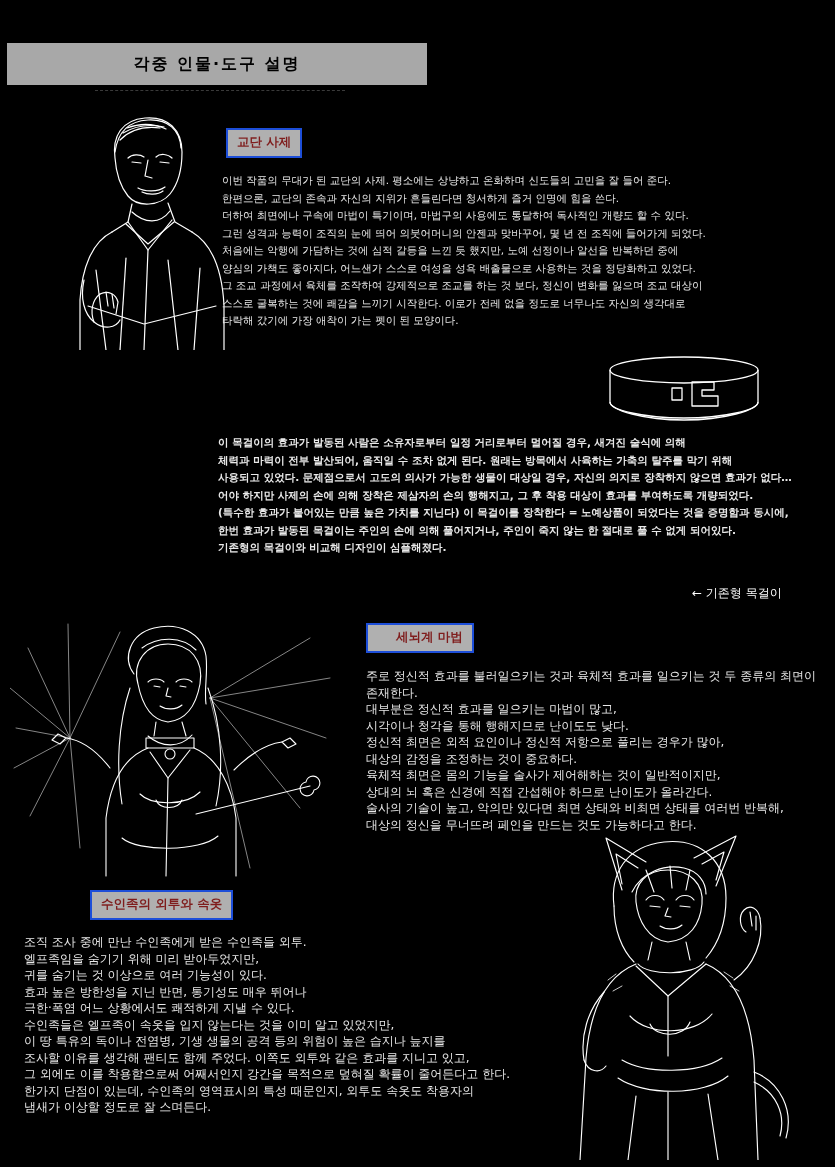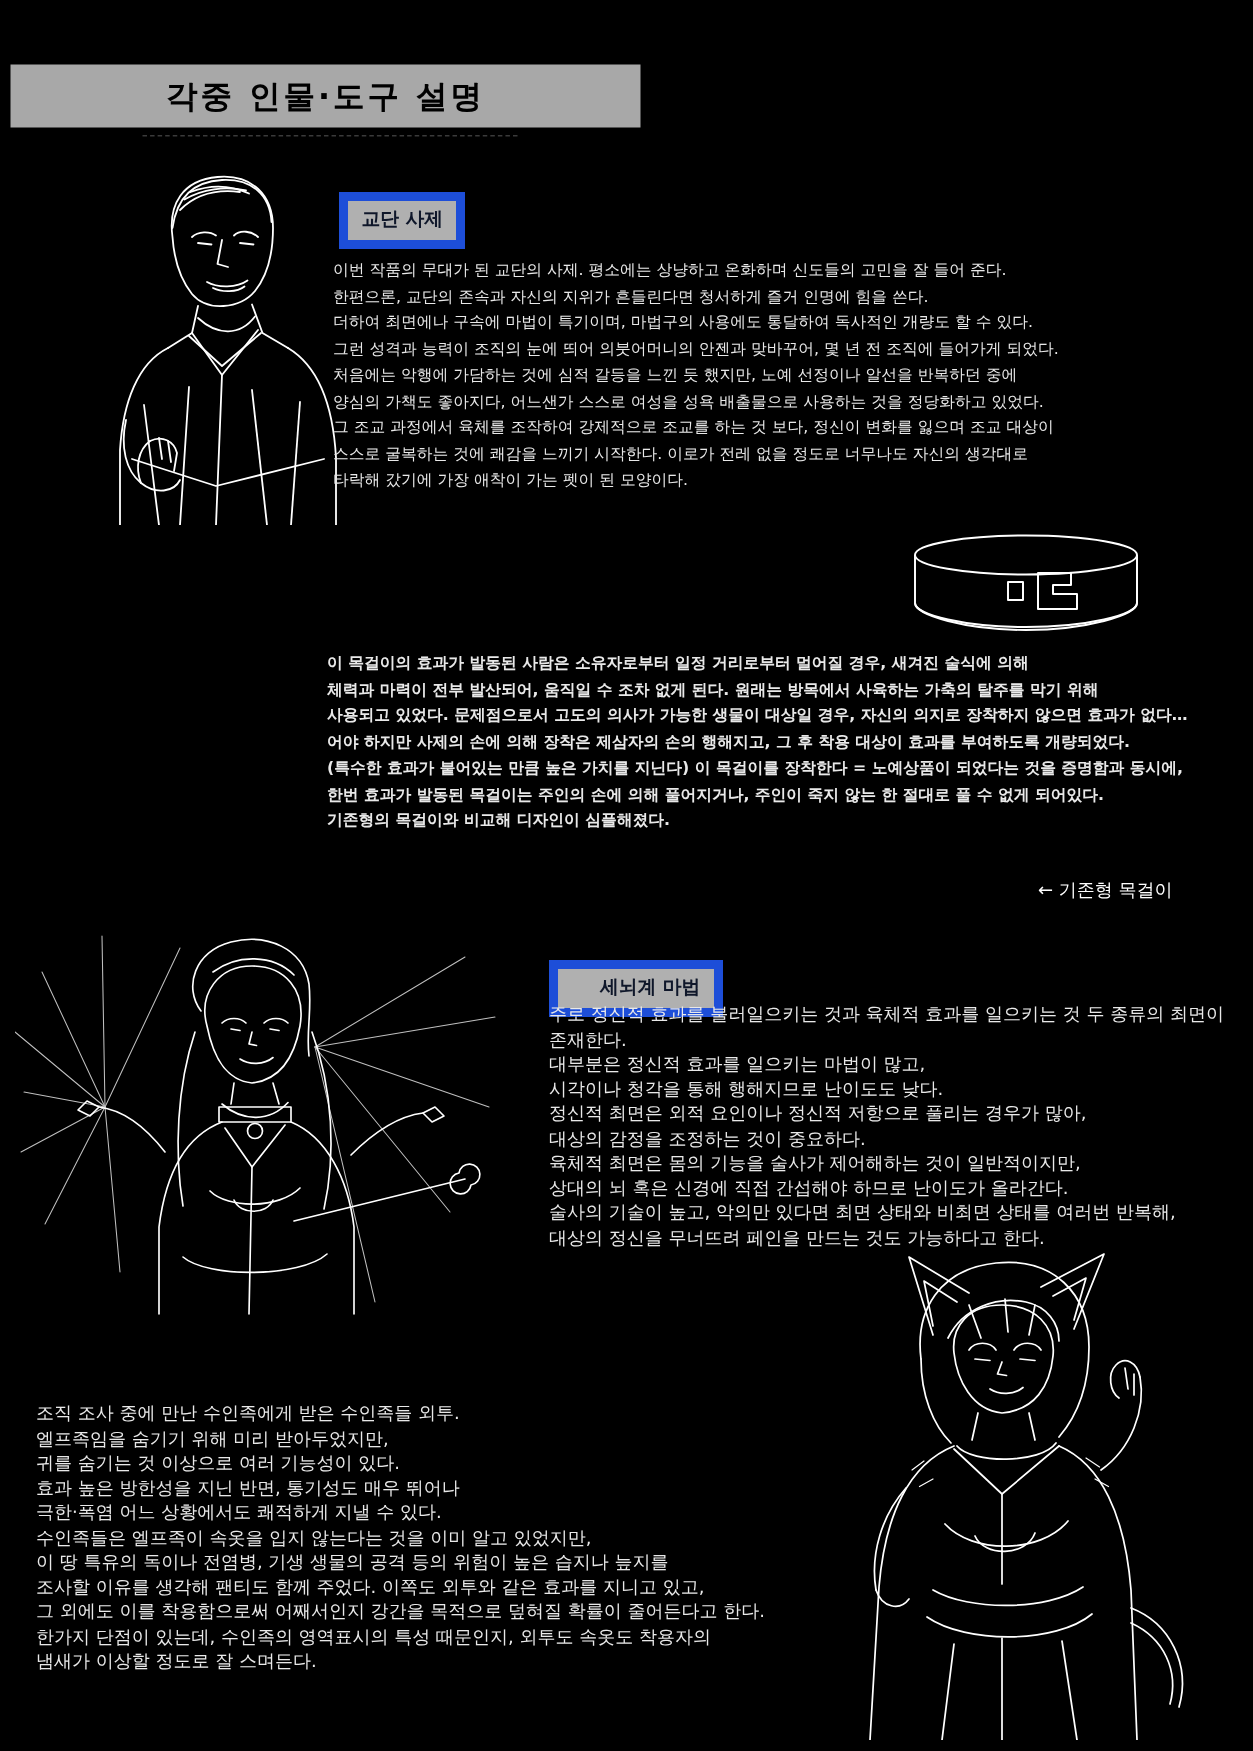--- a/index.html
+++ b/index.html
@@ -13,35 +13,35 @@
   }
   .page{position:relative;width:835px;height:1167px;overflow:hidden;}
 
   
   .title-banner{
     position:absolute;left:7px;top:43px;width:420px;height:42px;
     background:#a8a8a8;
     display:flex;align-items:center;justify-content:center;
   }
   .title-banner .title-text{
-    color:#000;font-size:21px;font-weight:bold;letter-spacing:2px;
+    color:#000;font-size:16px;font-weight:bold;letter-spacing:2px;
   }
   .title-underline{
     position:absolute;left:95px;top:90px;width:250px;height:0;
     border-top:1px dashed #3a3a3a;
   }
 
   
   .sec-head{
     position:absolute;
-    background:#b0b0b0;color:#0f172a;
+    background:#b0b0b0;color:#7f1d1d;
     font-size:12.5px;font-weight:bold;
     padding:4px 9px 5px 9px;
     white-space:nowrap;
-    border:6px solid #1d4ed8;
+    border:2px solid #1d4ed8;
   }
 
   
   .body-text{
     position:absolute;
     font-size:10.5px;
     line-height:17.5px;
     color:#e9e9e9;
     white-space:pre-wrap;
   }
@@ -200,21 +200,21 @@
         <path d="M296 164 a7 7 0 1 0 8 8 a7 7 0 1 0 -8 -8"></path>
 
         <path d="M130 176 C142 188 176 188 190 174"></path>
         <path d="M146 182 C150 192 168 192 172 182"></path>
 
         <path d="M112 220 C128 234 190 234 208 218"></path>
       </g>
     </svg>
   </div>
 
-  <div class="sec-head" style="left:366px;top:640px;padding-left:28px;">세뇌계 마법</div>
+  <div class="sec-head" style="left:366px;top:623px;padding-left:28px;">세뇌계 마법</div>
   <div class="body-text small" style="left:366px;top:668px;width:460px;">주로 정신적 효과를 불러일으키는 것과 육체적 효과를 일으키는 것 두 종류의 최면이 존재한다.
 대부분은 정신적 효과를 일으키는 마법이 많고,
 시각이나 청각을 통해 행해지므로 난이도도 낮다.
 정신적 최면은 외적 요인이나 정신적 저항으로 풀리는 경우가 많아,
 대상의 감정을 조정하는 것이 중요하다.
 육체적 최면은 몸의 기능을 술사가 제어해하는 것이 일반적이지만,
 상대의 뇌 혹은 신경에 직접 간섭해야 하므로 난이도가 올라간다.
 술사의 기술이 높고, 악의만 있다면 최면 상태와 비최면 상태를 여러번 반복해,
 대상의 정신을 무너뜨려 페인을 만드는 것도 가능하다고 한다.</div>
 
@@ -277,20 +277,21 @@
         <g stroke-width="0.8">
           <path d="M98 154 l-8 6"></path>
             <path d="M104 166 l-9 5"></path>
           <path d="M206 152 l9 6"></path>
             <path d="M212 166 l9 5"></path>
         </g>
       </g>
     </svg>
   </div>
 
+  <div class="sec-head" style="left:90px;top:890px;">수인족의 외투와 속옷</div>
   <div class="body-text small" style="left:24px;top:934px;width:490px;">조직 조사 중에 만난 수인족에게 받은 수인족들 외투.
 엘프족임을 숨기기 위해 미리 받아두었지만,
 귀를 숨기는 것 이상으로 여러 기능성이 있다.
 효과 높은 방한성을 지닌 반면, 통기성도 매우 뛰어나
 극한·폭염 어느 상황에서도 쾌적하게 지낼 수 있다.
 수인족들은 엘프족이 속옷을 입지 않는다는 것을 이미 알고 있었지만,
 이 땅 특유의 독이나 전염병, 기생 생물의 공격 등의 위험이 높은 습지나 늪지를
 조사할 이유를 생각해 팬티도 함께 주었다. 이쪽도 외투와 같은 효과를 지니고 있고,
 그 외에도 이를 착용함으로써 어째서인지 강간을 목적으로 덮혀질 확률이 줄어든다고 한다.
 한가지 단점이 있는데, 수인족의 영역표시의 특성 때문인지, 외투도 속옷도 착용자의

